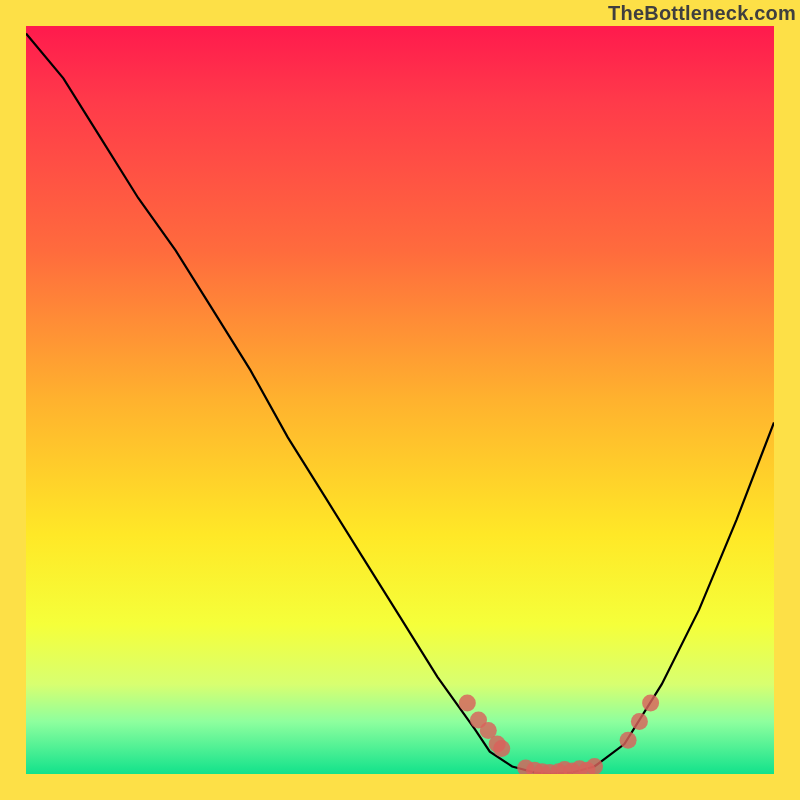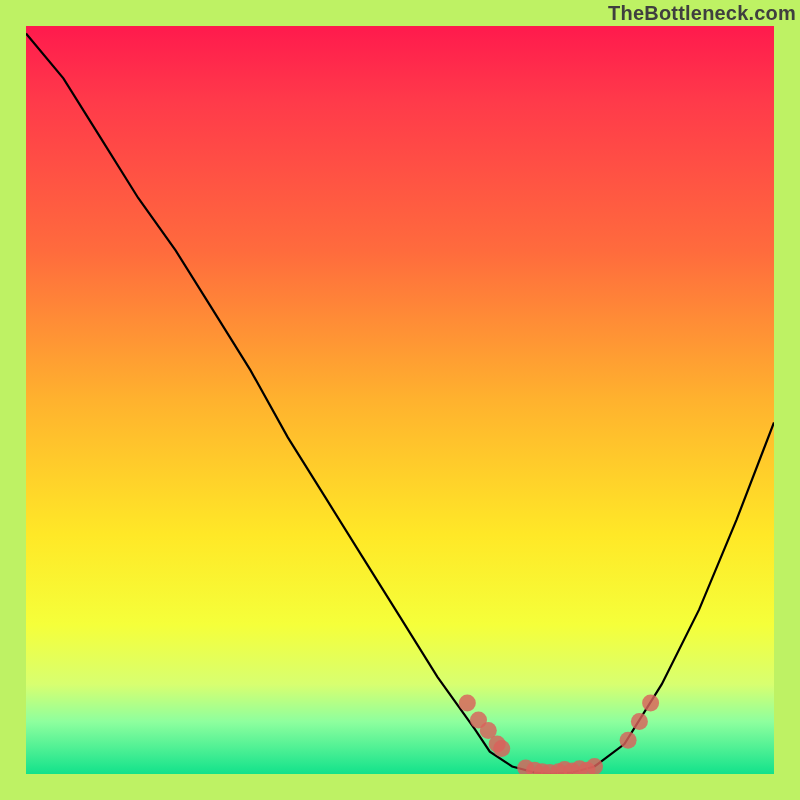--- a/index.html
+++ b/index.html
@@ -9,21 +9,21 @@
     height: 800px;
     background: #000;
     overflow: hidden;
   }
   .frame {
     position: absolute;
     left: 0;
     top: 0;
     width: 800px;
     height: 800px;
-    background: #bef264;
+    background: #fde047;
   }
   .plot-area {
     position: absolute;
     left: 26px;
     top: 26px;
     width: 748px;
     height: 748px;
     overflow: hidden;
   }
   .gradient-bg {

